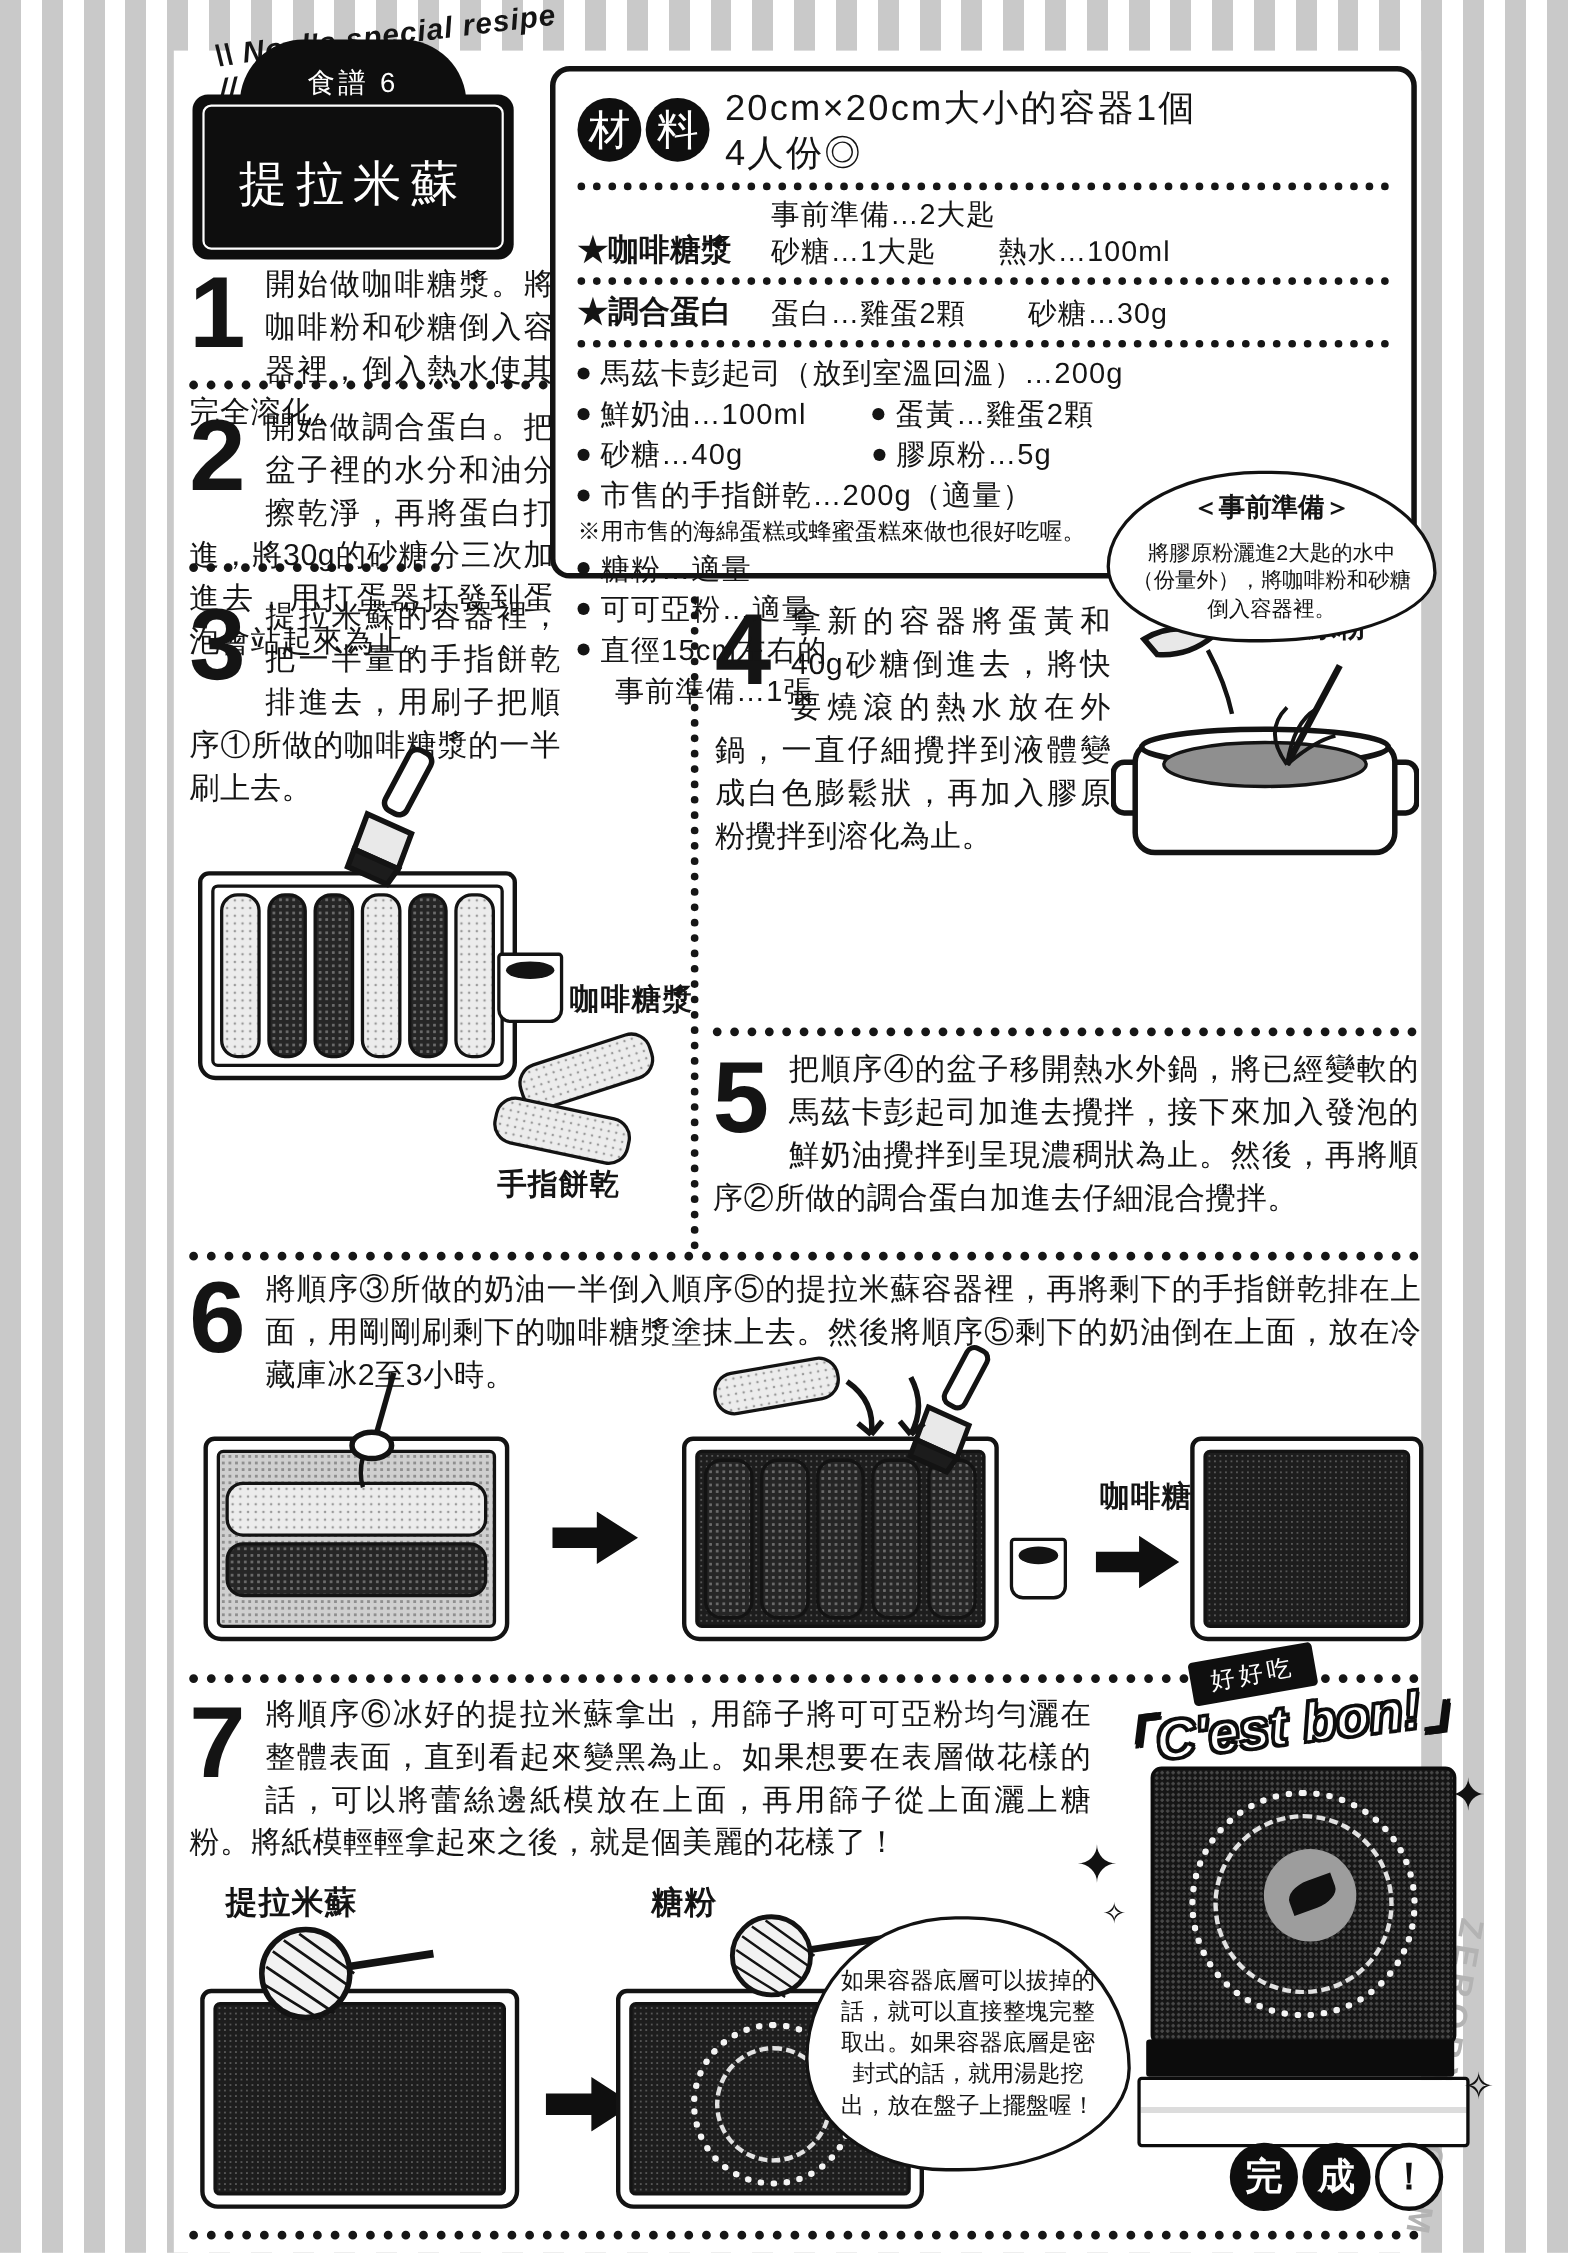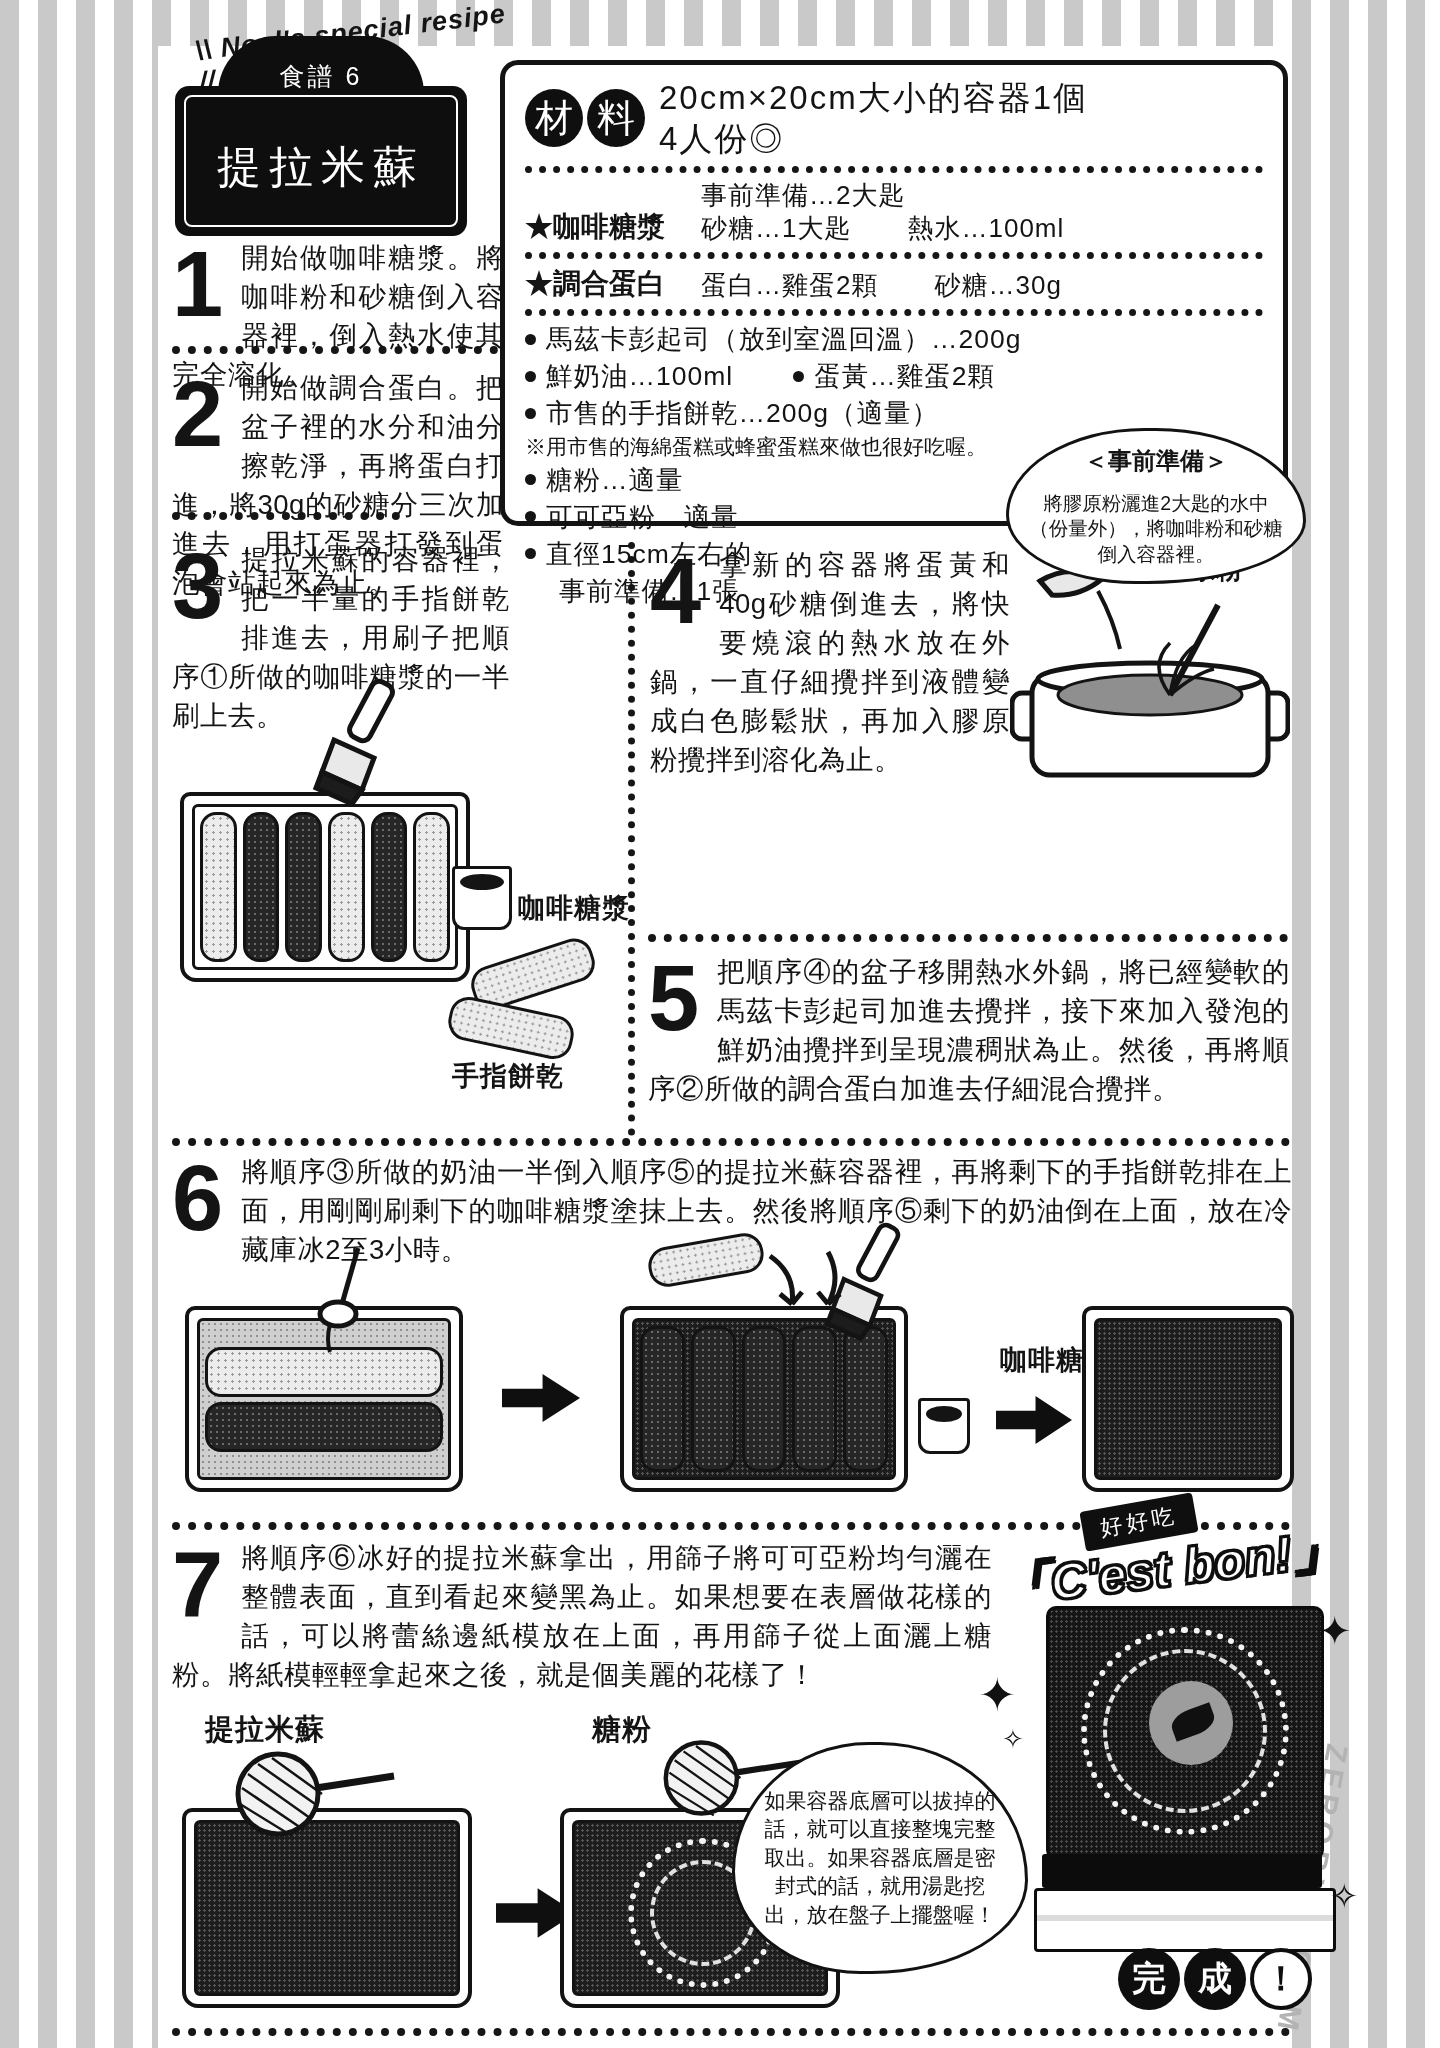--- a/index.html
+++ b/index.html
@@ -147,20 +147,24 @@
   <div class="msep"></div>
   <div class="items">
     <div class="row">
       <span><span class="dot"></span><span>馬茲卡彭起司（放到室溫回溫）…200g</span></span>
     </div>
     <div class="row">
       <span><span class="dot"></span><span>鮮奶油…100ml</span></span>
       <span><span class="dot"></span><span>蛋黃…雞蛋2顆</span></span>
     </div>
     <div class="row">
+      <span><span class="dot"></span><span>砂糖…40g</span></span>
+      <span style="margin-left:58px;"><span class="dot"></span><span>膠原粉…5g</span></span>
+    </div>
+    <div class="row">
       <span><span class="dot"></span><span>市售的手指餅乾…200g（適量）</span></span>
     </div>
     <div class="note">※用市售的海綿蛋糕或蜂蜜蛋糕來做也很好吃喔。</div>
     <div class="row">
       <span><span class="dot"></span><span>糖粉…適量</span></span>
     </div>
     <div class="row">
       <span><span class="dot"></span><span>可可亞粉…適量</span></span>
     </div>
     <div class="row">

